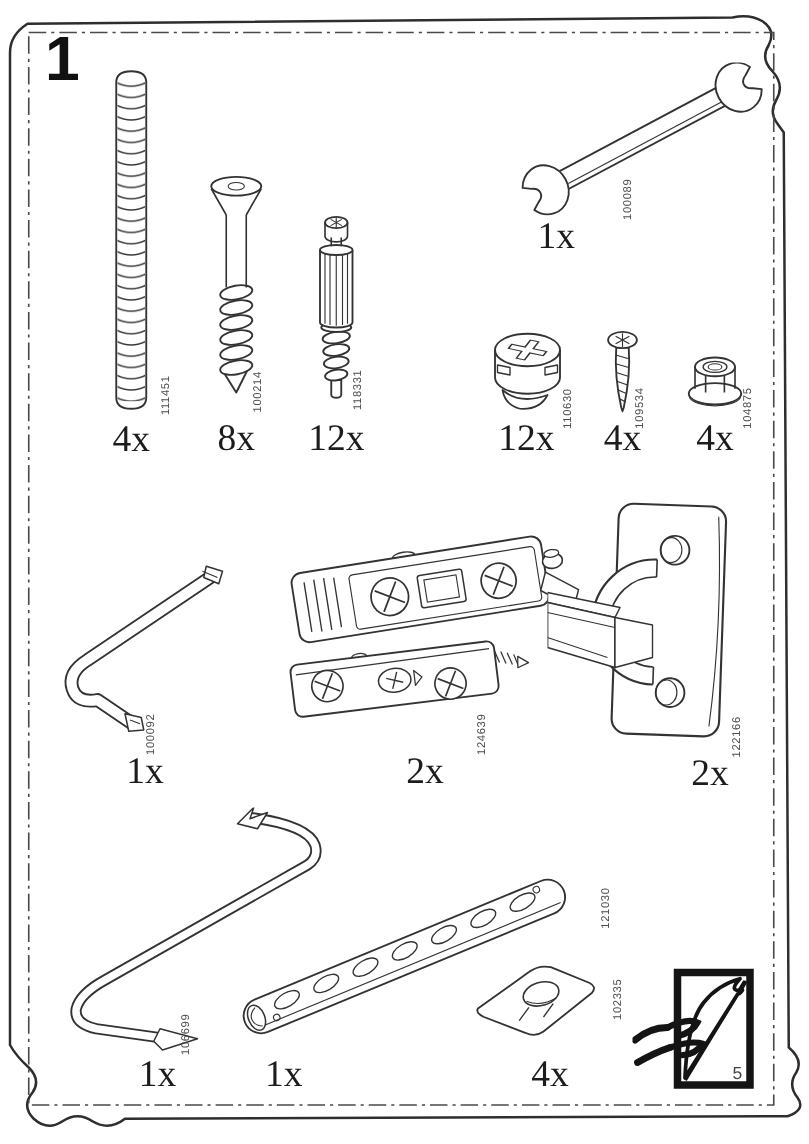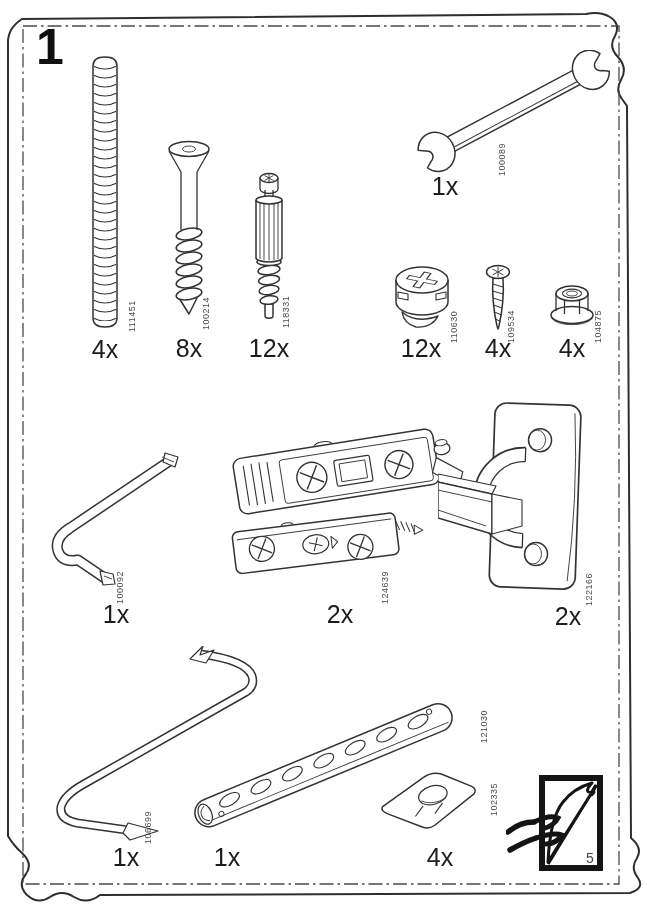--- a/index.html
+++ b/index.html
@@ -16,21 +16,21 @@
   .part{position:absolute;}
   .part svg{display:block;}
   .pn{
     position:absolute;
     writing-mode:vertical-rl;transform:rotate(180deg);
     font-size:9px;letter-spacing:.5px;color:#4a4a4a;line-height:1;
     height:46px;white-space:nowrap;
   }
   .qty{
     position:absolute;width:60px;text-align:center;
-    font-size:25px;font-weight:500;color:#1c1c1e;
+    font-size:30px;font-weight:500;color:#1c1c1e;font-family:Liberation Serif, serif;
   }
   .ln{stroke:#333;fill:none;stroke-width:1.3;}
   .shape{stroke:#333;fill:#fff;stroke-width:1.5;stroke-linejoin:round;}
   .thin{stroke:#333;fill:none;stroke-width:0.9;}
 </style>
 </head>
 <body>
 
 <div class="sheet">
 

